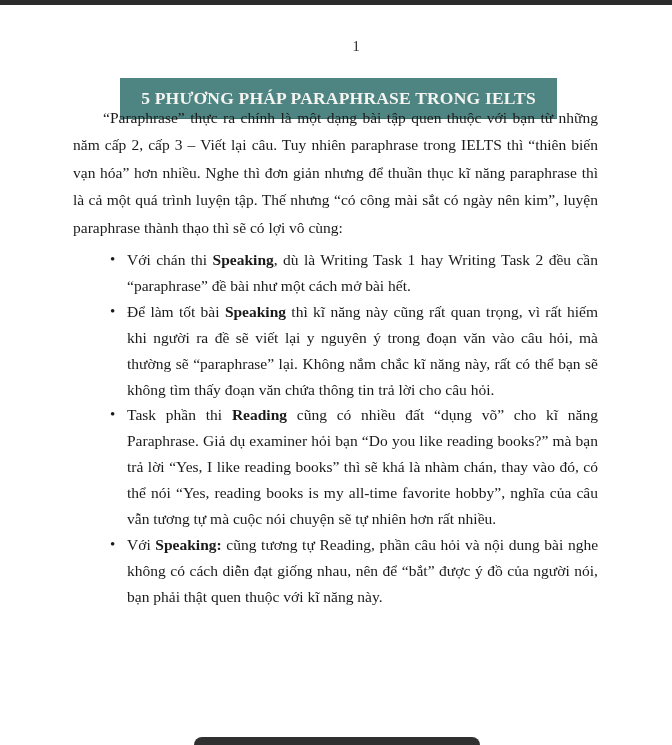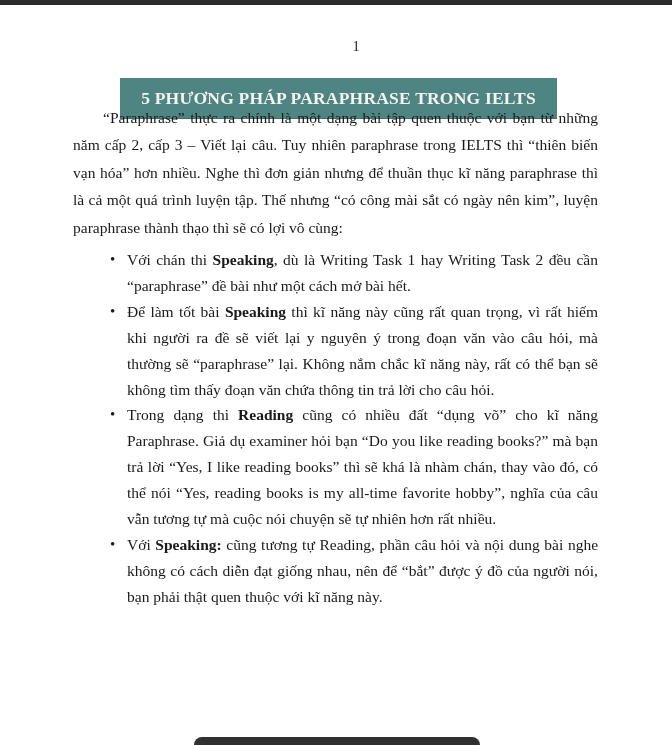--- a/index.html
+++ b/index.html
@@ -108,21 +108,21 @@
         <span>Với chán thi </span><b>Speaking</b><span>, dù là Writing Task 1 hay Writing Task 2 đều cần “paraphrase” đề bài như một cách mở bài hết.</span>
       </li>
 
       <li>
         <span class="bullet-dot">•</span>
         <span>Để làm tốt bài </span><b>Speaking</b><span> thì kĩ năng này cũng rất quan trọng, vì rất hiếm khi người ra đề sẽ viết lại y nguyên ý trong đoạn văn vào câu hỏi, mà thường sẽ “paraphrase” lại. Không nắm chắc kĩ năng này, rất có thể bạn sẽ không tìm thấy đoạn văn chứa thông tin trả lời cho câu hỏi.</span>
       </li>
 
       <li>
         <span class="bullet-dot">•</span>
-        <span>Trong dạng thi </span><b>Reading</b><span> cũng có nhiều đất “dụng võ” cho kĩ năng Paraphrase. Giả dụ examiner hỏi bạn “Do you like reading books?” mà bạn trả lời “Yes, I like reading books” thì sẽ khá là nhàm chán, thay vào đó, có thể nói “Yes, reading books is my all-time favorite hobby”, nghĩa của câu vẫn tương tự mà cuộc nói chuyện sẽ tự nhiên hơn rất nhiều.</span>
+        <span>Task phần thi </span><b>Reading</b><span> cũng có nhiều đất “dụng võ” cho kĩ năng Paraphrase. Giả dụ examiner hỏi bạn “Do you like reading books?” mà bạn trả lời “Yes, I like reading books” thì sẽ khá là nhàm chán, thay vào đó, có thể nói “Yes, reading books is my all-time favorite hobby”, nghĩa của câu vẫn tương tự mà cuộc nói chuyện sẽ tự nhiên hơn rất nhiều.</span>
       </li>
 
       <li>
         <span class="bullet-dot">•</span>
         <span>Với </span><b>Speaking:</b><span> cũng tương tự Reading, phần câu hỏi và nội dung bài nghe không có cách diễn đạt giống nhau, nên để “bắt” được ý đồ của người nói, bạn phải thật quen thuộc với kĩ năng này.</span>
       </li>
 
     </ul>
   </div>
 

